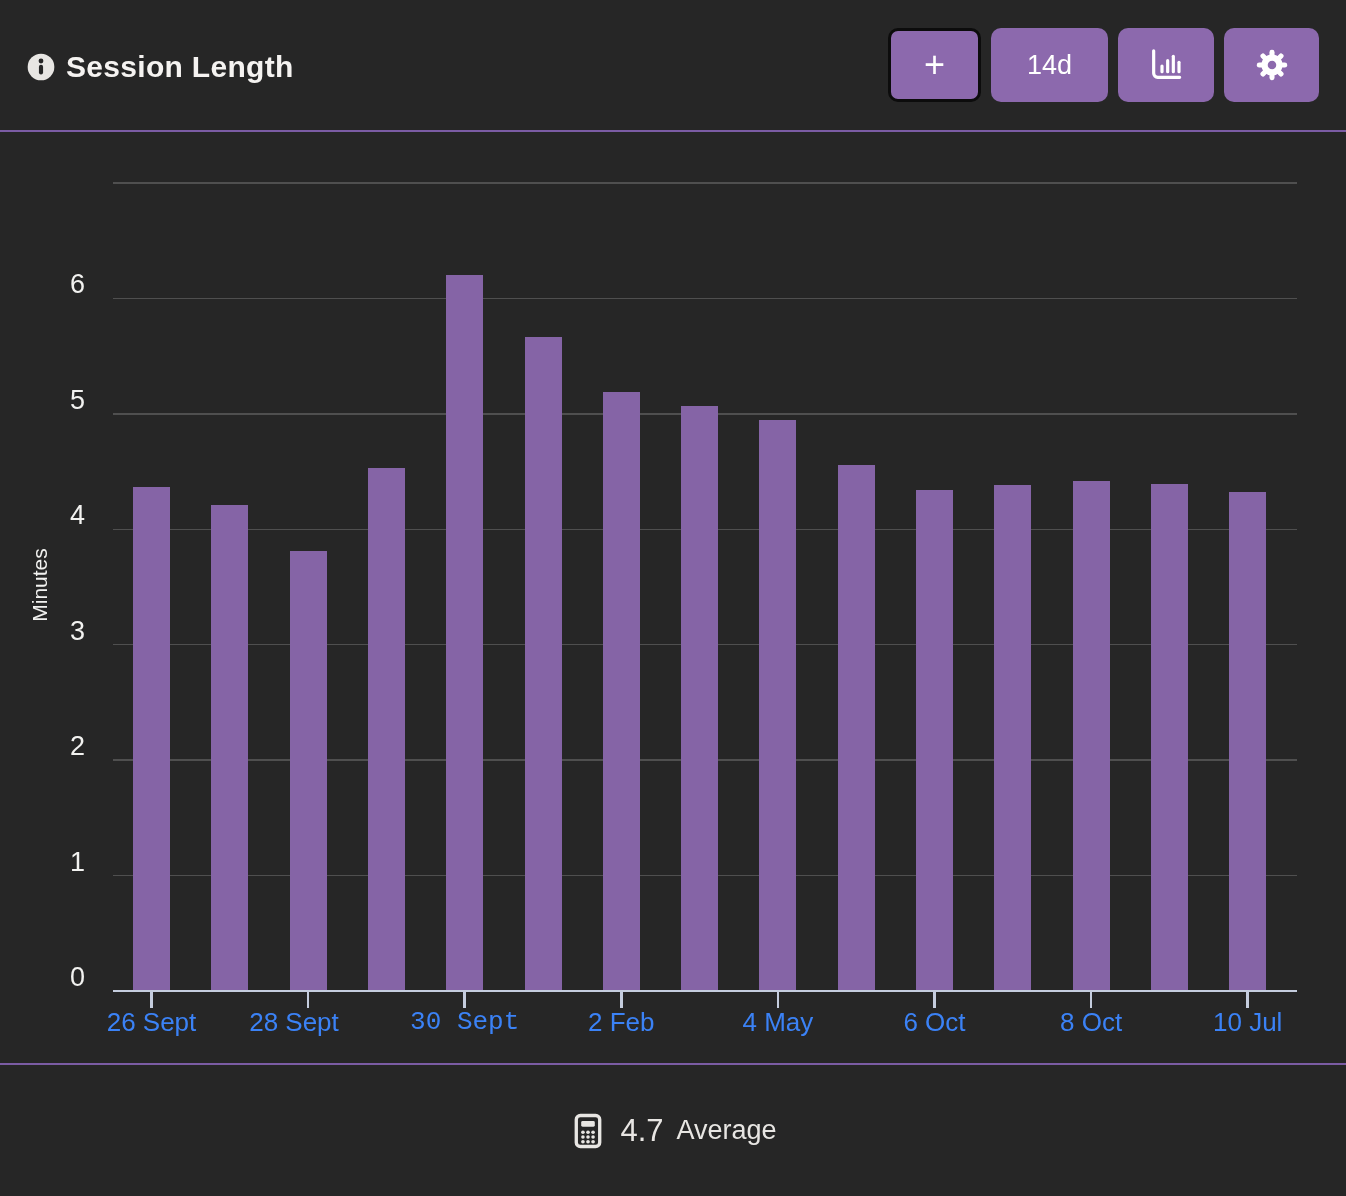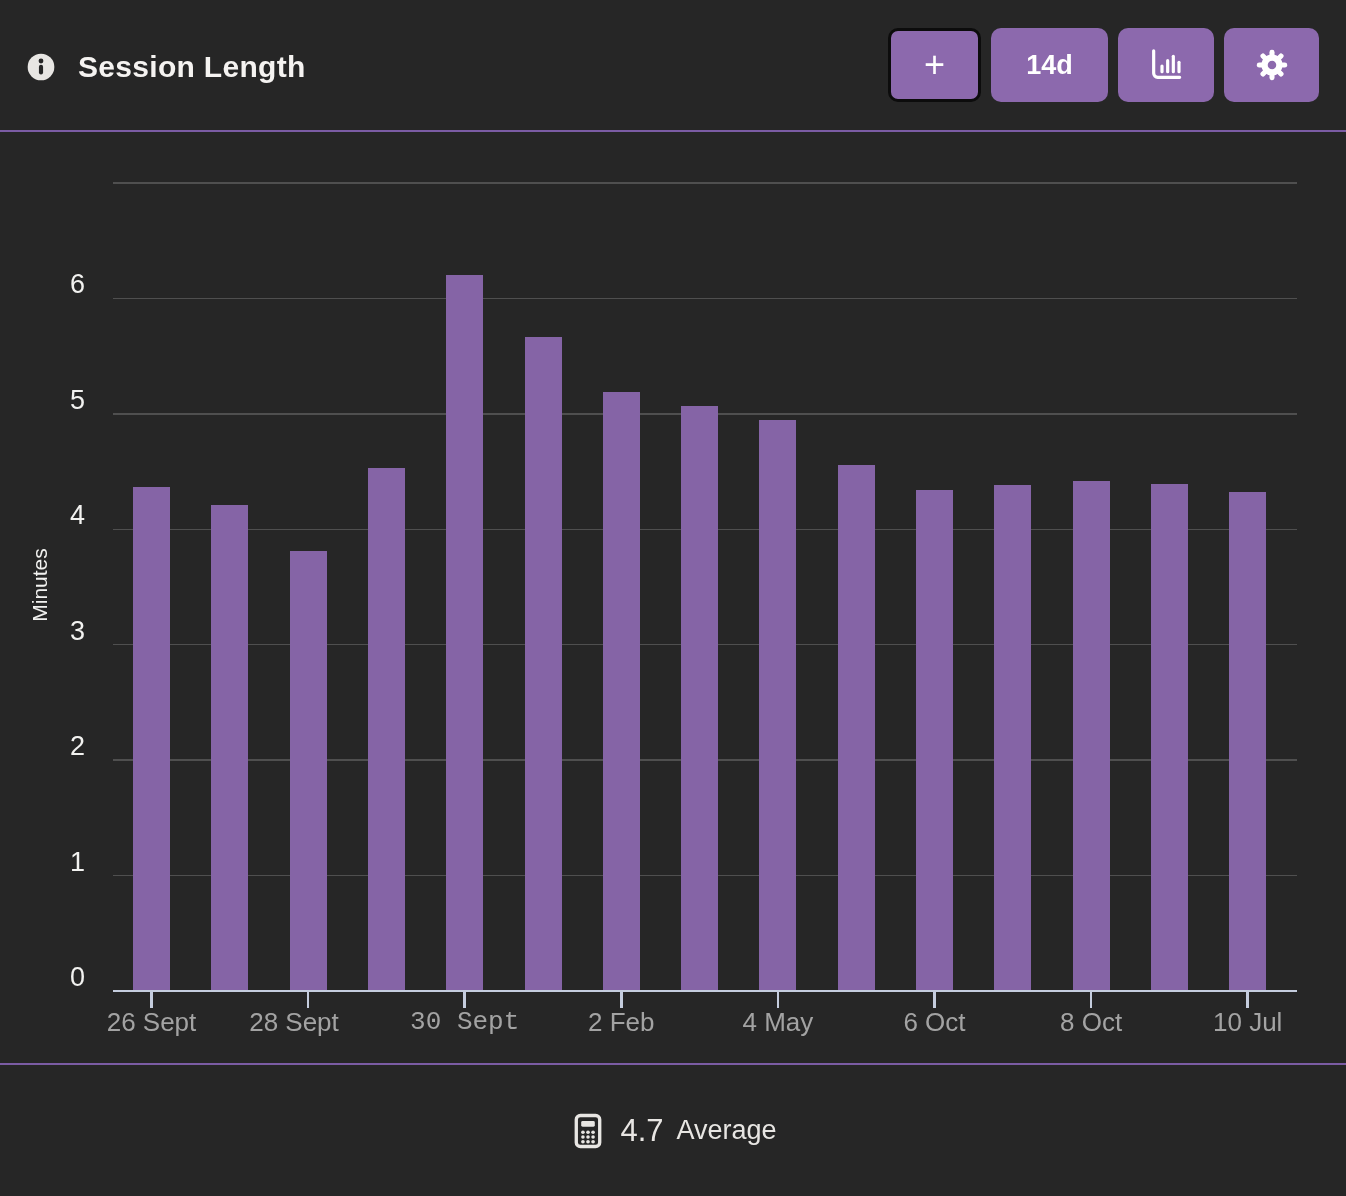--- a/index.html
+++ b/index.html
@@ -11,32 +11,32 @@
     position: relative;
   }
   .widget { position: absolute; inset: 0; }
 
   
   .header {
     position: absolute; left: 0; top: 0; width: 1346px; height: 130px;
     display: flex; align-items: center; justify-content: space-between;
     padding: 0 27px 0 25px;
   }
-  .title-group { display: flex; align-items: center; gap: 21px; margin-top: 4px; }
+  .title-group { display: flex; align-items: center; gap: 9px; margin-top: 4px; }
   .info-icon { width: 32px; height: 32px; display: block; }
   .title {
     font-size: 30px; font-weight: 700; color: #f5f3f1; letter-spacing: 0.3px;
   }
   .header-buttons { display: flex; align-items: center; gap: 10px; }
   .hbtn {
     height: 74px; border-radius: 10px; border: none;
     background: #8c69ad; color: #ffffff;
     font-family: "Liberation Sans", sans-serif;
     display: flex; align-items: center; justify-content: center;
-    cursor: pointer; font-size: 27px; font-weight: bold;
+    cursor: pointer; font-size: 27px;
   }
   .hbtn-add { width: 93px; font-size: 36px; font-weight: 400; border: 3px solid #0c0c0c; }
   .hbtn-range { width: 117px; }
   .hbtn-ctype { width: 96px; }
   .hbtn-settings { width: 95px; }
   .hbtn svg { display: block; }
 
   
   .divider {
     position: absolute; left: 0; width: 1346px; height: 2px; background: #7b5ca4;
@@ -45,21 +45,21 @@
   .divider-bottom { top: 1063px; }
 
   
   .chart { position: absolute; inset: 0; }
   .gridline { position: absolute; left: 113px; width: 1184px; height: 1.5px; background: #4f4f4f; }
   .bar { position: absolute; width: 37px; background: #8564a6; }
   .x-axis-line { position: absolute; left: 113px; top: 989.5px; width: 1184px; height: 2.5px; background: #c5cdde; }
   .x-tick { position: absolute; top: 991px; width: 2.5px; height: 17px; background: #c5cdde; }
   .x-label {
     position: absolute; top: 1007px; width: 150px; text-align: center;
-    font-size: 26px; color: #a3a3a3;
+    font-size: 26px; color: #3b82f6;
   }
   .y-tick-label {
     position: absolute; left: 35px; width: 50px; height: 28px; line-height: 28px;
     text-align: right; font-size: 27px; color: #f2f2f0;
   }
   .axis-title {
     position: absolute; left: -16px; top: 573px; width: 112px; height: 24px;
     text-align: center; font-size: 21px; color: #f2f2f0;
     transform: rotate(-90deg);
   }

